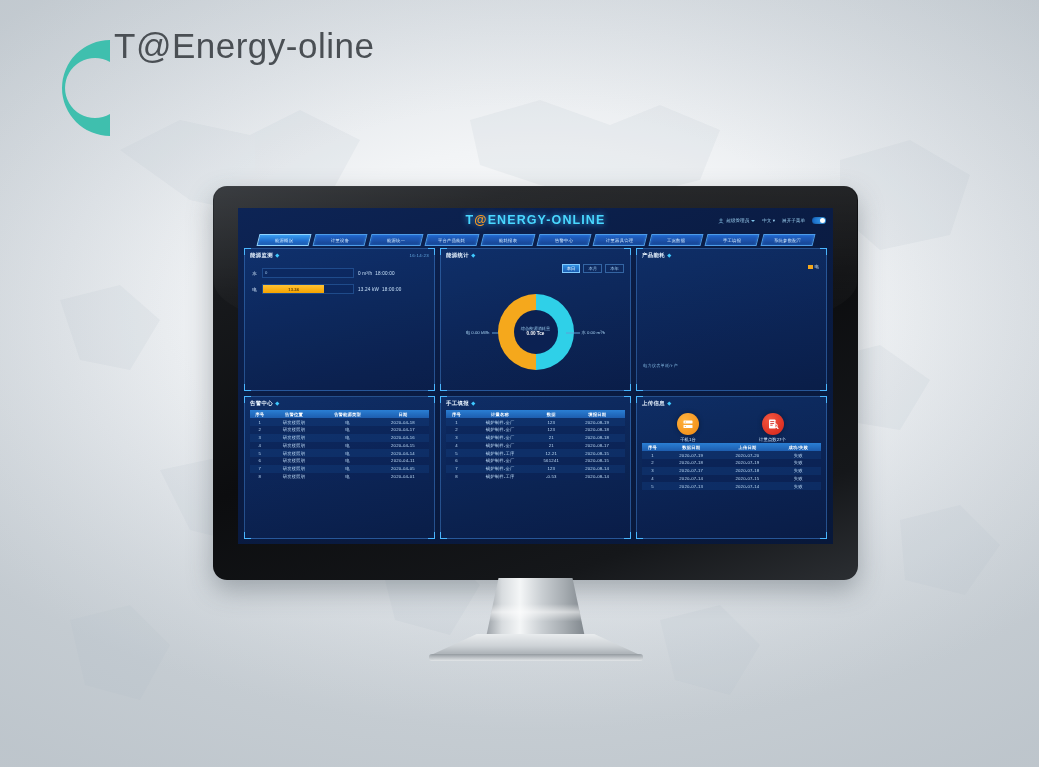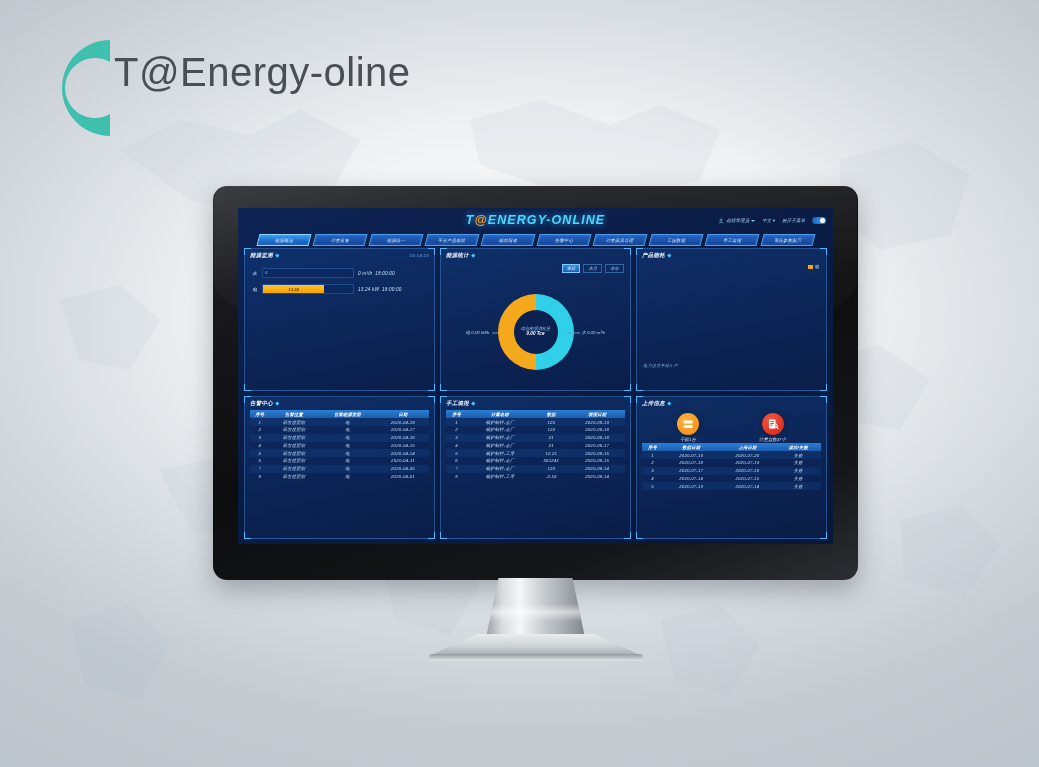--- a/index.html
+++ b/index.html
@@ -12,21 +12,21 @@
   
   .map-tex{position:absolute;inset:0;opacity:.30;pointer-events:none;}
   .map-tex svg{width:100%;height:100%;display:block;}
   .vign{position:absolute;inset:0;pointer-events:none;
     background:radial-gradient(ellipse 80% 70% at 50% 42%, rgba(255,255,255,0) 40%, rgba(150,162,172,.30) 100%);}
 
   
   .brand{position:absolute;left:52px;top:24px;width:560px;height:130px;}
   .brand-mark{position:absolute;left:0;top:6px;width:62px;height:116px;}
   .brand-mark svg{display:block;}
-  .brand-en{position:absolute;left:62px;top:28px;font-size:40px;color:#4a4f54;
+  .brand-en{position:absolute;left:62px;top:4px;font-size:35px;color:#4a4f54;
     letter-spacing:.5px;font-weight:400;line-height:1;white-space:nowrap;}
   .brand-cn{position:absolute;left:64px;top:84px;font-size:46px;color:#3aa99a;
     font-weight:700;letter-spacing:4px;line-height:1;white-space:nowrap;
     font-family:"DejaVu Sans","Liberation Sans",sans-serif;}
 
   
   .monitor{position:absolute;left:213px;top:186px;width:645px;height:394px;}
   .bezel{position:absolute;inset:0;border-radius:14px;
     background:linear-gradient(160deg,#2a2d31 0%,#17191c 18%,#0c0d0f 50%,#15171a 82%,#2b2e32 100%);
     box-shadow:0 10px 26px rgba(60,70,80,.38), inset 0 1px 0 rgba(255,255,255,.10);}
@@ -40,21 +40,21 @@
     clip-path:polygon(13% 0,87% 0,100% 100%,0 100%);}
   .neck-sheen{position:absolute;inset:0;background:linear-gradient(180deg,rgba(255,255,255,.0) 42%,rgba(255,255,255,.55) 55%,rgba(255,255,255,0) 70%);}
   .base{position:absolute;left:50%;transform:translateX(-50%);top:448px;width:210px;height:26px;
     background:linear-gradient(180deg,#e9ecee 0%,#cdd2d6 46%,#aeb4b9 74%,#cfd4d8 100%);
     border-radius:4px/10px;clip-path:polygon(22% 0,78% 0,100% 82%,100% 100%,0 100%,0 82%);
     box-shadow:0 6px 14px rgba(110,122,132,.35);}
   .base-edge{position:absolute;left:50%;transform:translateX(-50%);top:468px;width:214px;height:7px;
     background:linear-gradient(180deg,#8d949a,#e6e9eb);border-radius:3px;opacity:.8;}
 
   
-  .dash{position:absolute;inset:0;color:#cfe4ff;font-size:4.6px;font-style:italic;}
+  .dash{position:absolute;inset:0;color:#cfe4ff;font-size:4.6px;}
   .dash-top{position:relative;height:40px;}
   .logo{position:absolute;left:50%;transform:translateX(-50%);top:5px;
     font-size:12.5px;font-weight:700;letter-spacing:1.1px;color:#49d8ff;
     text-shadow:0 0 6px rgba(60,180,255,.85);white-space:nowrap;}
   .logo .at{color:#ff9a1f;}
   .userbar{position:absolute;right:7px;top:9px;display:flex;align-items:center;gap:7px;font-size:4.6px;color:#9fd4f5;}
   .uicon{width:6px;height:6px;display:inline-block;}
   .ubox{display:flex;align-items:center;gap:2px;white-space:nowrap;}
   .caret{width:0;height:0;border-left:2px solid transparent;border-right:2px solid transparent;border-top:2.5px solid #7fc4ea;}
   .toggle{width:14px;height:7px;border-radius:4px;background:linear-gradient(90deg,#1769c6,#3fa9f5);

